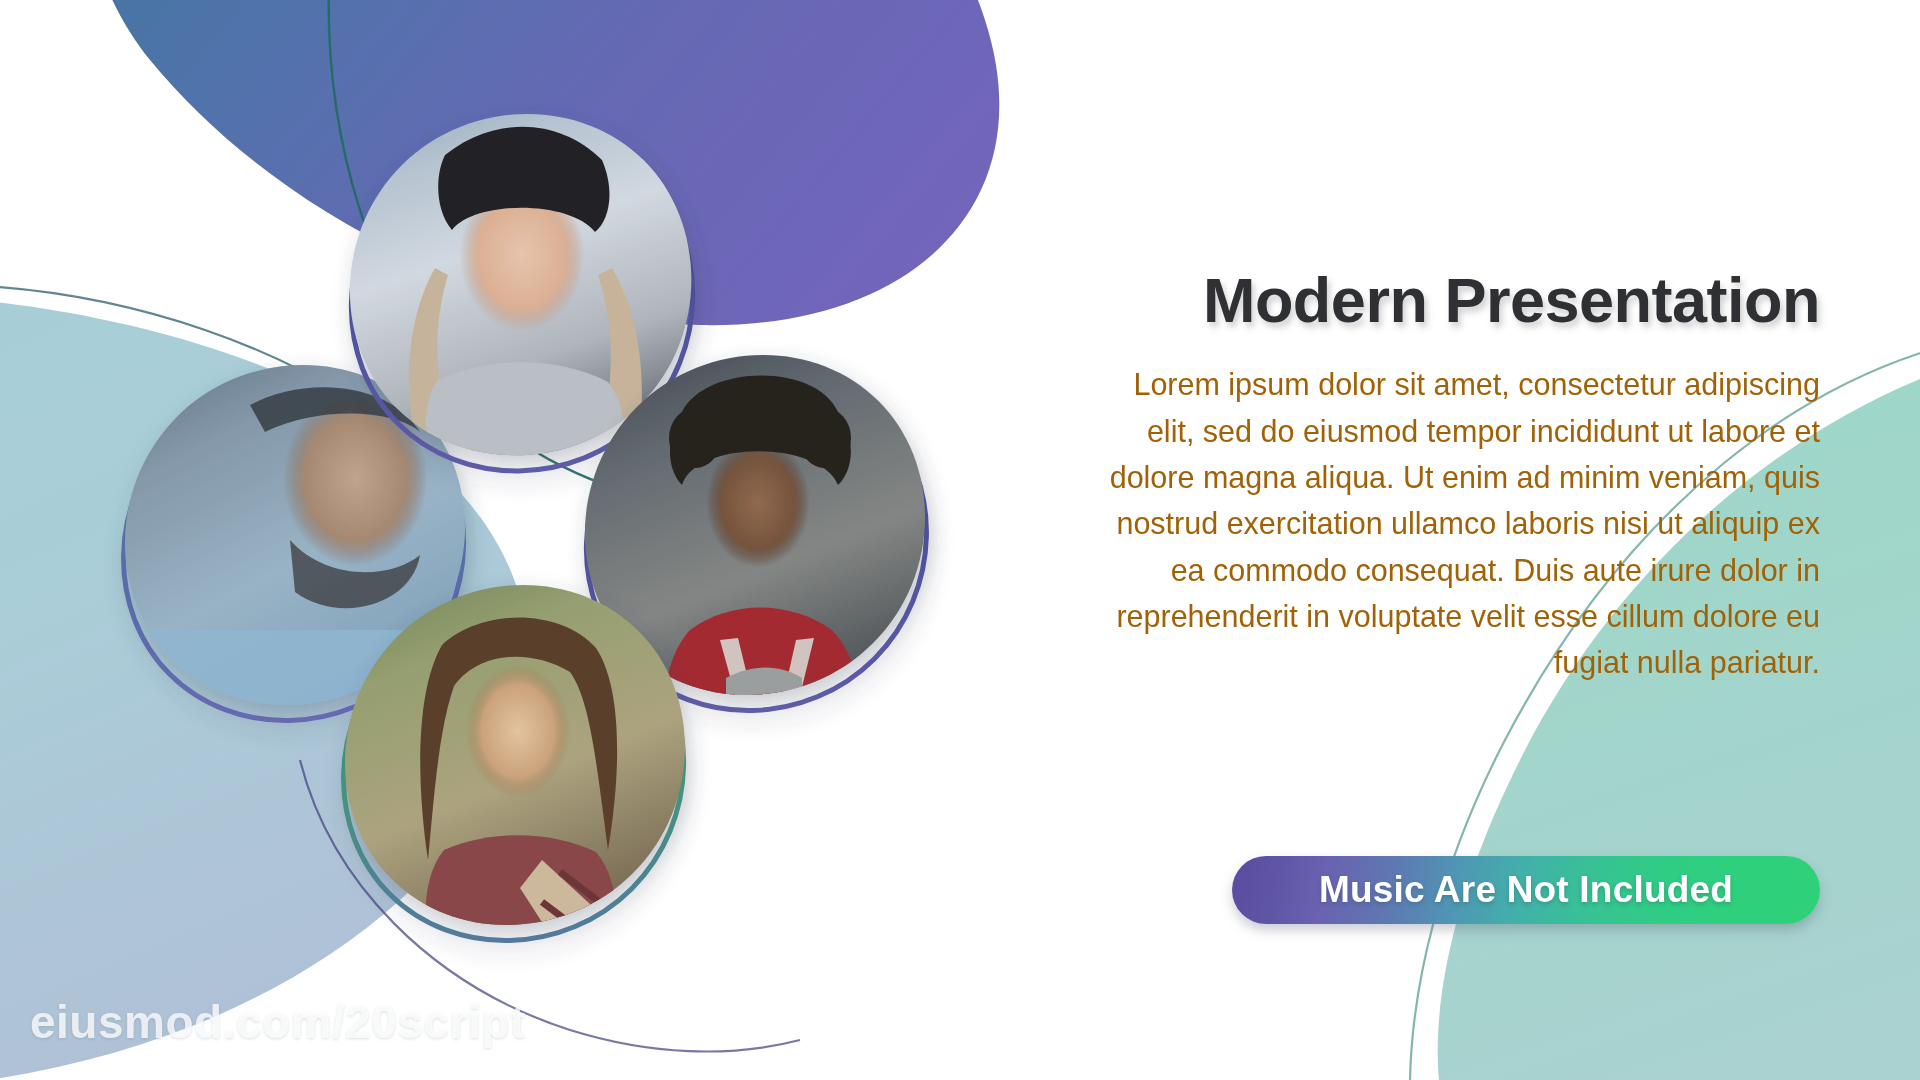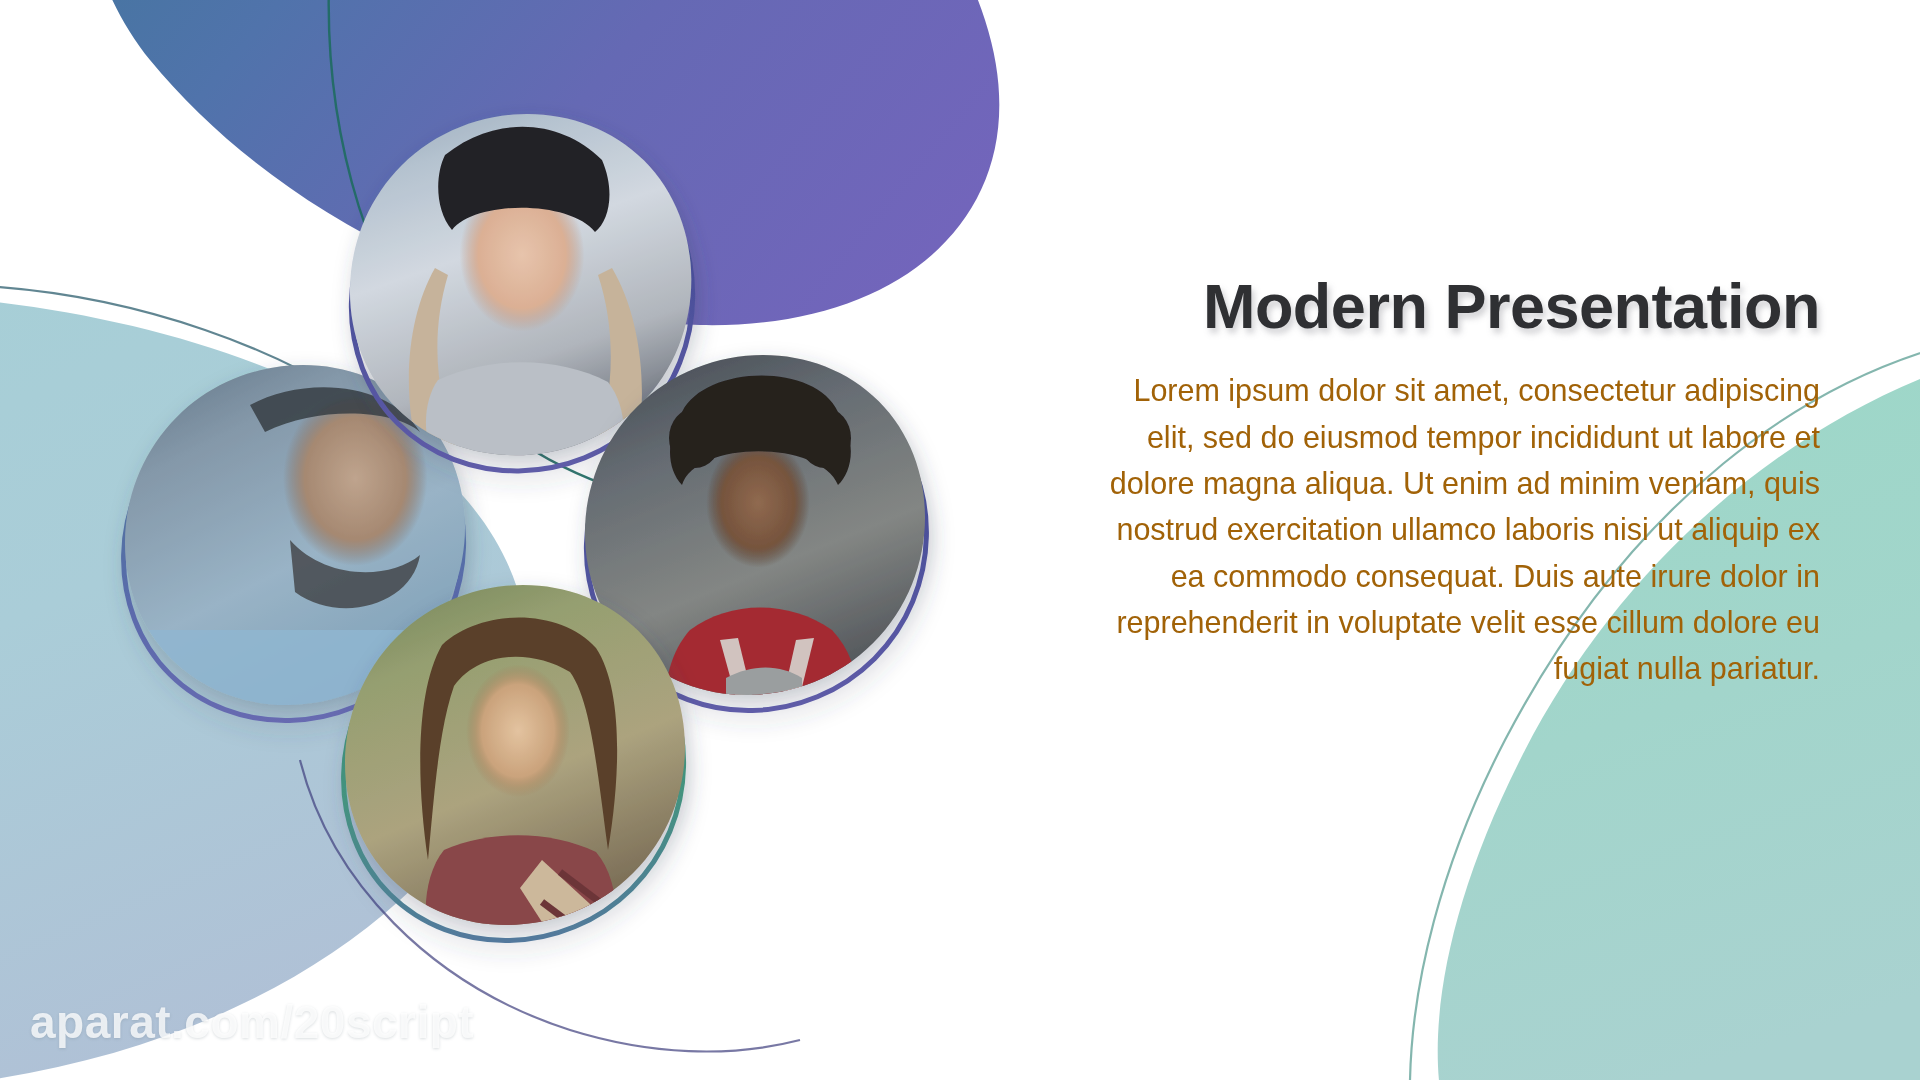--- a/index.html
+++ b/index.html
@@ -41,21 +41,21 @@
 
   .tile-svg {
     display: block;
     overflow: visible;
   }
 
   
   .content {
     position: absolute;
     left: 1085px;
-    top: 272px;
+    top: 266px;
     width: 735px;
     text-align: right;
   }
 
   .slide-title {
     margin: 0 0 26px 0;
     font-family: "Liberation Sans", sans-serif;
     font-size: 63px;
     font-weight: bold;
     letter-spacing: -0.5px;
@@ -329,16 +329,19 @@
         </g>
       </g>
     </svg>
   </div>
 
   <div class="content">
     <h1 class="slide-title">Modern Presentation</h1>
     <p class="slide-body">Lorem ipsum dolor sit amet, consectetur adipiscing elit, sed do eiusmod tempor incididunt ut labore et dolore magna aliqua. Ut enim ad minim veniam, quis nostrud exercitation ullamco laboris nisi ut aliquip ex ea commodo consequat. Duis aute irure dolor in reprehenderit in voluptate velit esse cillum dolore eu fugiat nulla pariatur.</p>
   </div>
 
-
-  <div class="watermark">aparat.com/20script</div>
+  <div class="cta-wrap">
+    <button class="cta-button">Music Are Not Included</button>
+  </div>
+
+  <div class="watermark">eiusmod.com/20script</div>
 
 </div>
 
 </body></html>

